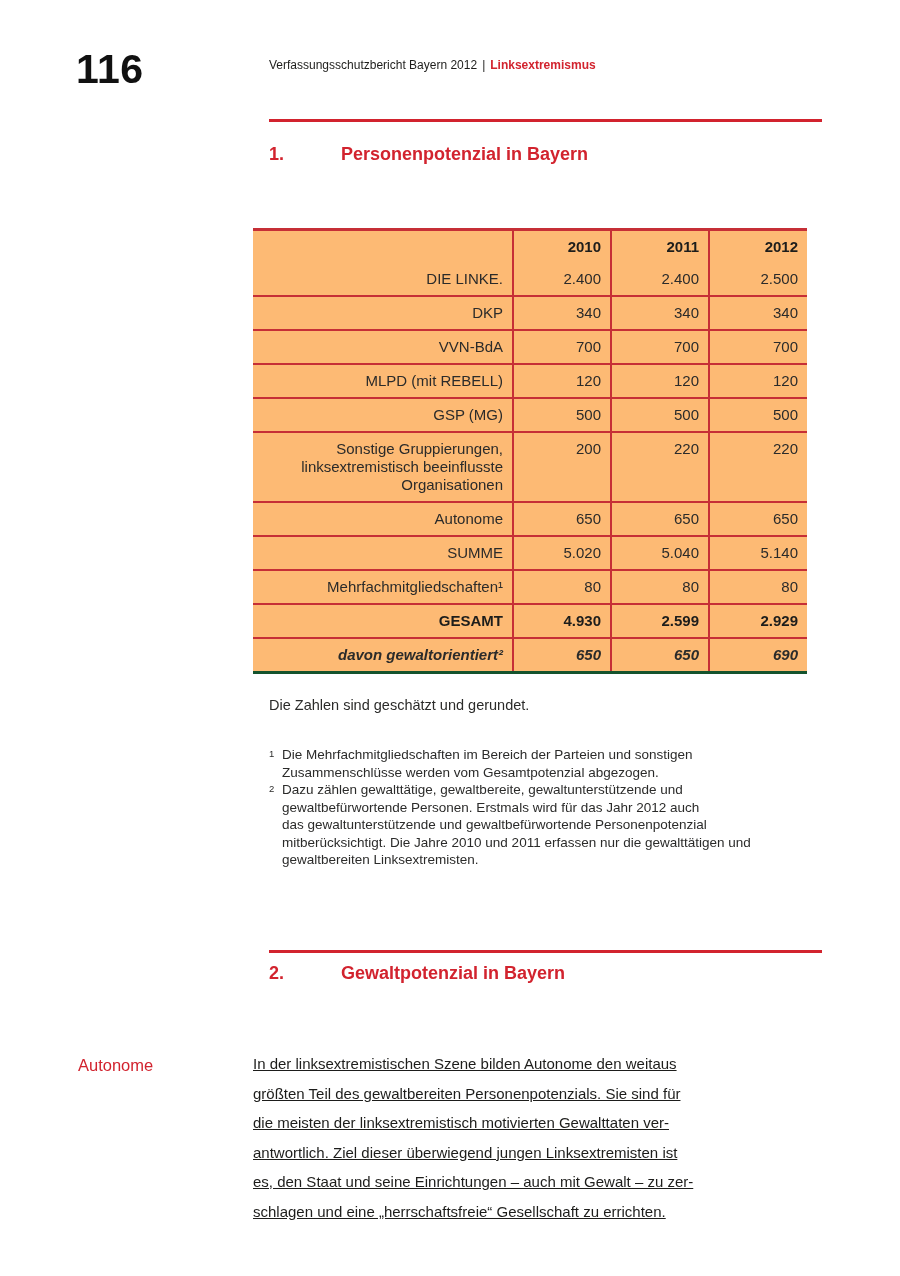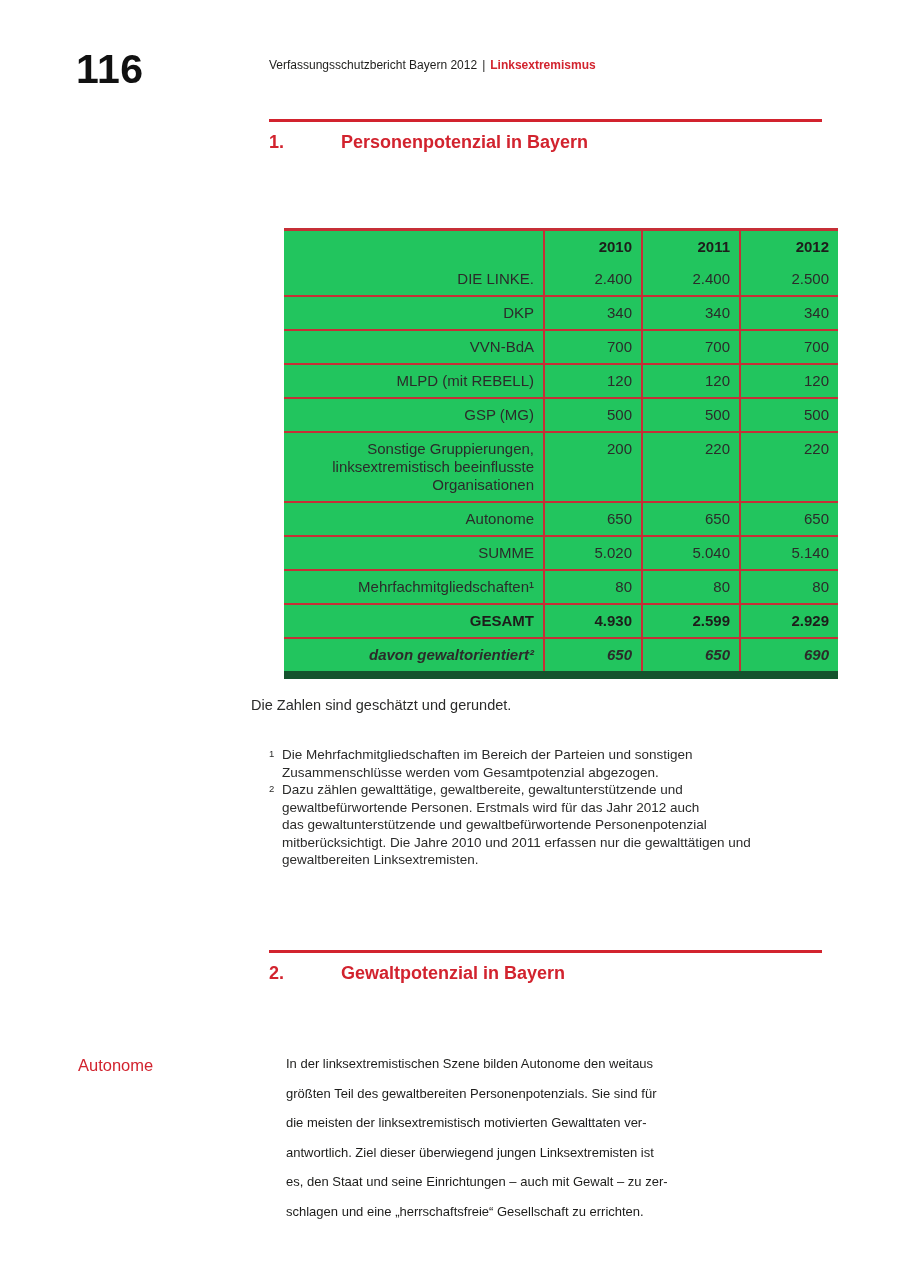--- a/index.html
+++ b/index.html
@@ -49,34 +49,34 @@
   .rule-2 { top: 950px; }
   .section-heading {
     position: absolute;
     left: 253px;
     width: 553px;
     color: #d2232e;
     font-weight: bold;
     font-size: 18px;
     white-space: nowrap;
   }
-  .heading-1 { top: 132px; }
+  .heading-1 { top: 144px; }
   .heading-2 { top: 963px; }
   .section-heading .num { display: inline-block; width: 72px; }
 
   
   .pot-table {
     position: absolute;
-    left: 268px;
+    left: 237px;
     top: 228px;
     width: 553px;
     border-collapse: collapse;
-    background: #22c55e;
+    background: #fdba74;
     border-top: 3px solid #c62f36;
-    border-bottom: 8px solid #14532d;
+    border-bottom: 3px solid #14532d;
     font-size: 15px;
     color: #2b2b2a;
     table-layout: fixed;
   }
   .pot-table td, .pot-table th {
     padding: 7px 9px;
     vertical-align: top;
     line-height: 18px;
     font-weight: normal;
     text-align: right;
@@ -86,21 +86,21 @@
   .pot-table thead th.val { font-weight: bold; color: #1d1d1b; }
   .pot-table .label-cell { white-space: pre-line; }
   .pot-table tr.bold td { font-weight: bold; color: #1d1d1b; }
   .pot-table tr.italic td { font-style: italic; font-weight: bold; }
   .col-label { width: 260px; }
   .col-y  { width: 98px; }
 
   
   .table-note {
     position: absolute;
-    left: 235px;
+    left: 253px;
     top: 697px;
     font-size: 14.5px;
     color: #2b2b2a;
   }
   .footnotes {
     position: absolute;
     left: 253px;
     top: 746px;
     width: 575px;
     font-size: 13.5px;
@@ -119,27 +119,28 @@
   
   .margin-label {
     position: absolute;
     left: 62px;
     top: 1056px;
     font-size: 16.5px;
     color: #d2232e;
   }
   .body-paragraph {
     position: absolute;
-    left: 270px;
+    left: 237px;
     top: 1049px;
     width: 575px;
-    font-size: 13px;
+    font-size: 15px;
     line-height: 29.5px;
     white-space: pre-line;
     color: #1d1d1b;
+    text-decoration: underline;
   }
 </style>
 </head>
 <body>
 
 <div class="page">
 
   <div class="pagenum">116</div>
 
   <div class="running-header">

